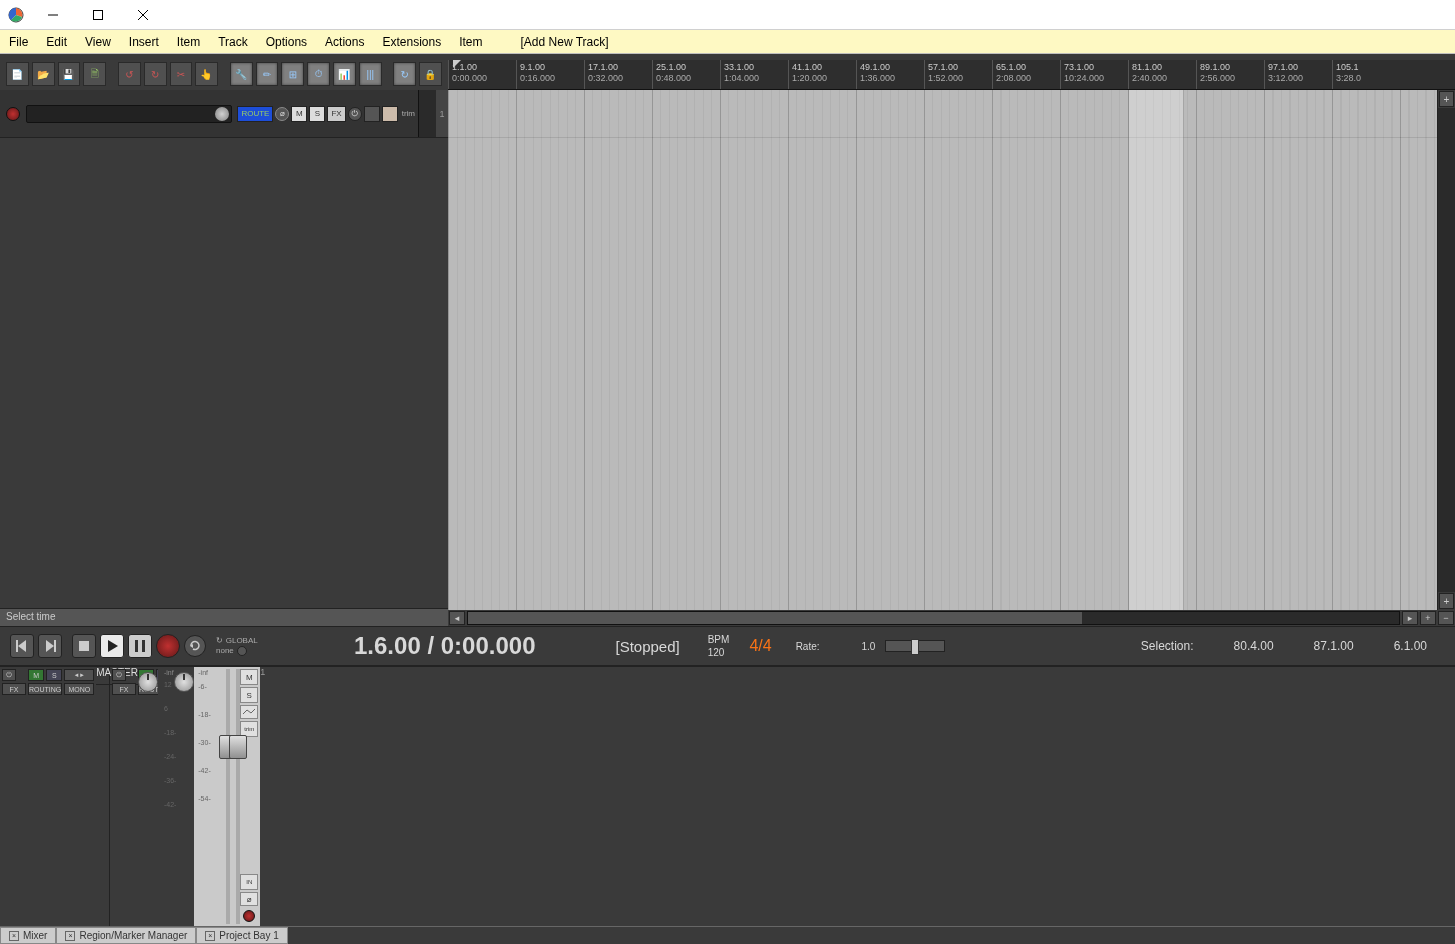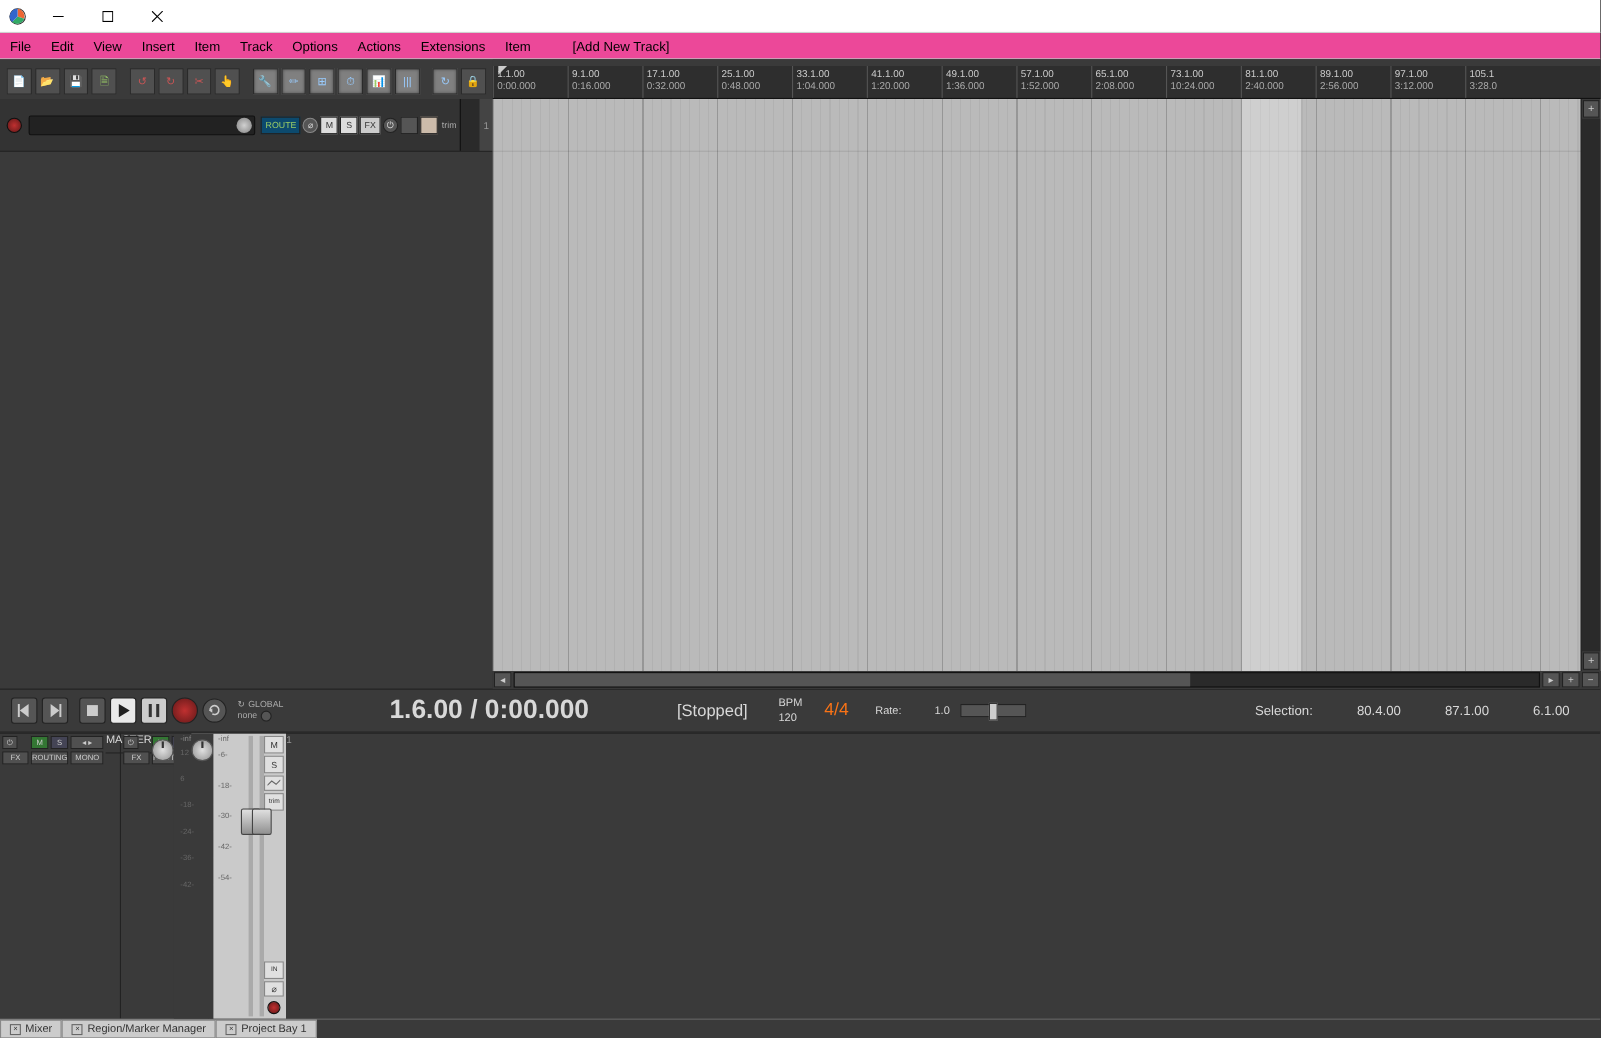--- a/index.html
+++ b/index.html
@@ -6,21 +6,21 @@
 body { width: 1455px; height: 944px; background: #3a3a3a; overflow: hidden; display: flex; flex-direction: column; }
 
 
 .titlebar { height: 30px; background: #fff; display: flex; align-items: center; padding: 0 8px; border-bottom: 1px solid #d0d0d0; }
 .app-icon { width: 16px; height: 16px; margin-right: 6px; }
 .title-text { font-size: 12px; color: #000; flex: 1; }
 .win-controls { display: flex; }
 .win-btn { width: 45px; height: 28px; display: flex; align-items: center; justify-content: center; font-size: 11px; color: #000; cursor: pointer; }
 
 
-.menubar { height: 24px; background: #ec4899; border-bottom: 1px solid #c0c0c0; display: flex; align-items: center; }
+.menubar { height: 24px; background: #fef9c3; border-bottom: 1px solid #c0c0c0; display: flex; align-items: center; }
 .menu-item { padding: 0 9px; font-size: 12px; color: #000; height: 100%; display: flex; align-items: center; cursor: pointer; }
 .menu-add { margin-left: 20px; }
 .menu-status { margin-left: auto; padding-right: 10px; font-size: 12px; color: #000; }
 
 .main-area { flex: 1; display: flex; flex-direction: column; background: #3a3a3a; min-height: 0; }
 
 
 .spacer-row { height: 6px; background: #3a3a3a; display: flex; }
 .spacer-track { width: 448px; }
 .spacer-arrange { flex: 1; background: #3a3a3a; }
@@ -74,21 +74,21 @@
 .transport-btn.rec { background: radial-gradient(#c03030,#601818); border-radius: 50%; }
 .transport-btn.repeat { width: 22px; height: 22px; border-radius: 50%; }
 .transport-env { width: 50px; margin: 0 8px; font-size: 8px; color: #aaa; line-height: 10px; }
 .transport-env .row { display: flex; align-items: center; gap: 3px; }
 .env-knob { width: 10px; height: 10px; border-radius: 50%; background: #555; border: 1px solid #222; }
 .time-display { font-size: 24px; font-weight: 600; color: #d8d8d8; margin: 0 20px 0 80px; font-family: Arial, sans-serif; }
 .stopped { font-size: 15px; color: #d8d8d8; margin: 0 20px 0 60px; }
 .bpm-sec { font-size: 10px; color: #d8d8d8; line-height: 13px; text-align: left; margin: 0 8px; }
 .timesig { font-size: 16px; color: #f97316; margin: 0 12px; }
 .rate-sec { font-size: 10px; color: #d8d8d8; display: flex; align-items: center; margin: 0 12px; }
-.rate-label { margin-right: 30px; }
+.rate-label { margin-right: 42px; }
 .rate-val { margin-right: 10px; }
 .rate-slider { width: 60px; height: 12px; background: #555; border: 1px solid #222; position: relative; }
 .rate-thumb { position: absolute; left: 50%; top: -2px; transform: translateX(-50%); width: 8px; height: 16px; background: #ccc; border: 1px solid #333; }
 .selection-sec { margin-left: auto; font-size: 12px; color: #d8d8d8; display: flex; gap: 40px; padding-right: 20px; }
 
 
 .mixer { height: 260px; background: #3a3a3a; display: flex; border-top: 1px solid #222; }
 .mixer-ch { width: 110px; border-right: 1px solid #222; display: flex; }
 .mixer-ch.narrow { width: 80px; }
 .mix-top { height: 30px; display: flex; padding: 2px; gap: 2px; }
@@ -287,33 +287,34 @@
       </div>
 </div>
 
 <div class="track-arrange">
   <div class="track-panel">
     <div class="track-row">
       <div class="track-recarm"></div>
       <div class="track-vol">
             <div class="track-vol-knob"></div>
           </div>
-      <div class="track-btn" style="background:#0c4a6e;color:#9c6;">ROUTE</div>
+      <div class="track-btn" style="background:#1d4ed8;color:#9c6;">ROUTE</div>
       <div class="track-btn sq" style="border-radius:50%;width:14px;height:14px;border-color:#888;">⌀</div>
       <div class="track-btn sq" style="background:#ddd;color:#333;">M</div>
       <div class="track-btn sq" style="background:#ddd;color:#333;">S</div>
       <div class="track-btn" style="background:#ccc;color:#333;">FX</div>
       <div class="track-btn sq" style="border-radius:50%;width:14px;height:14px;">⏻</div>
       <div class="track-envelope"></div>
       <div class="track-envelope" style="background:#cba;"></div>
       <span class="track-label-trim">trim</span>
       <div class="track-meter"></div>
       <div class="track-num">1</div>
     </div>
     <div class="track-panel-empty"></div>
+    <div class="select-time-bar">Select time</div>
   </div>
 
   <div class="arrange-area">
     <div class="arrange-canvas">
       <div class="arrange-grid"></div>
       <div class="arrange-track-divider"></div>
       <div class="arrange-selection"></div>
       <div class="arrange-right-edge">
         <div class="arrange-right-btn">+</div>
         <div class="arrange-scroll-v"></div>

